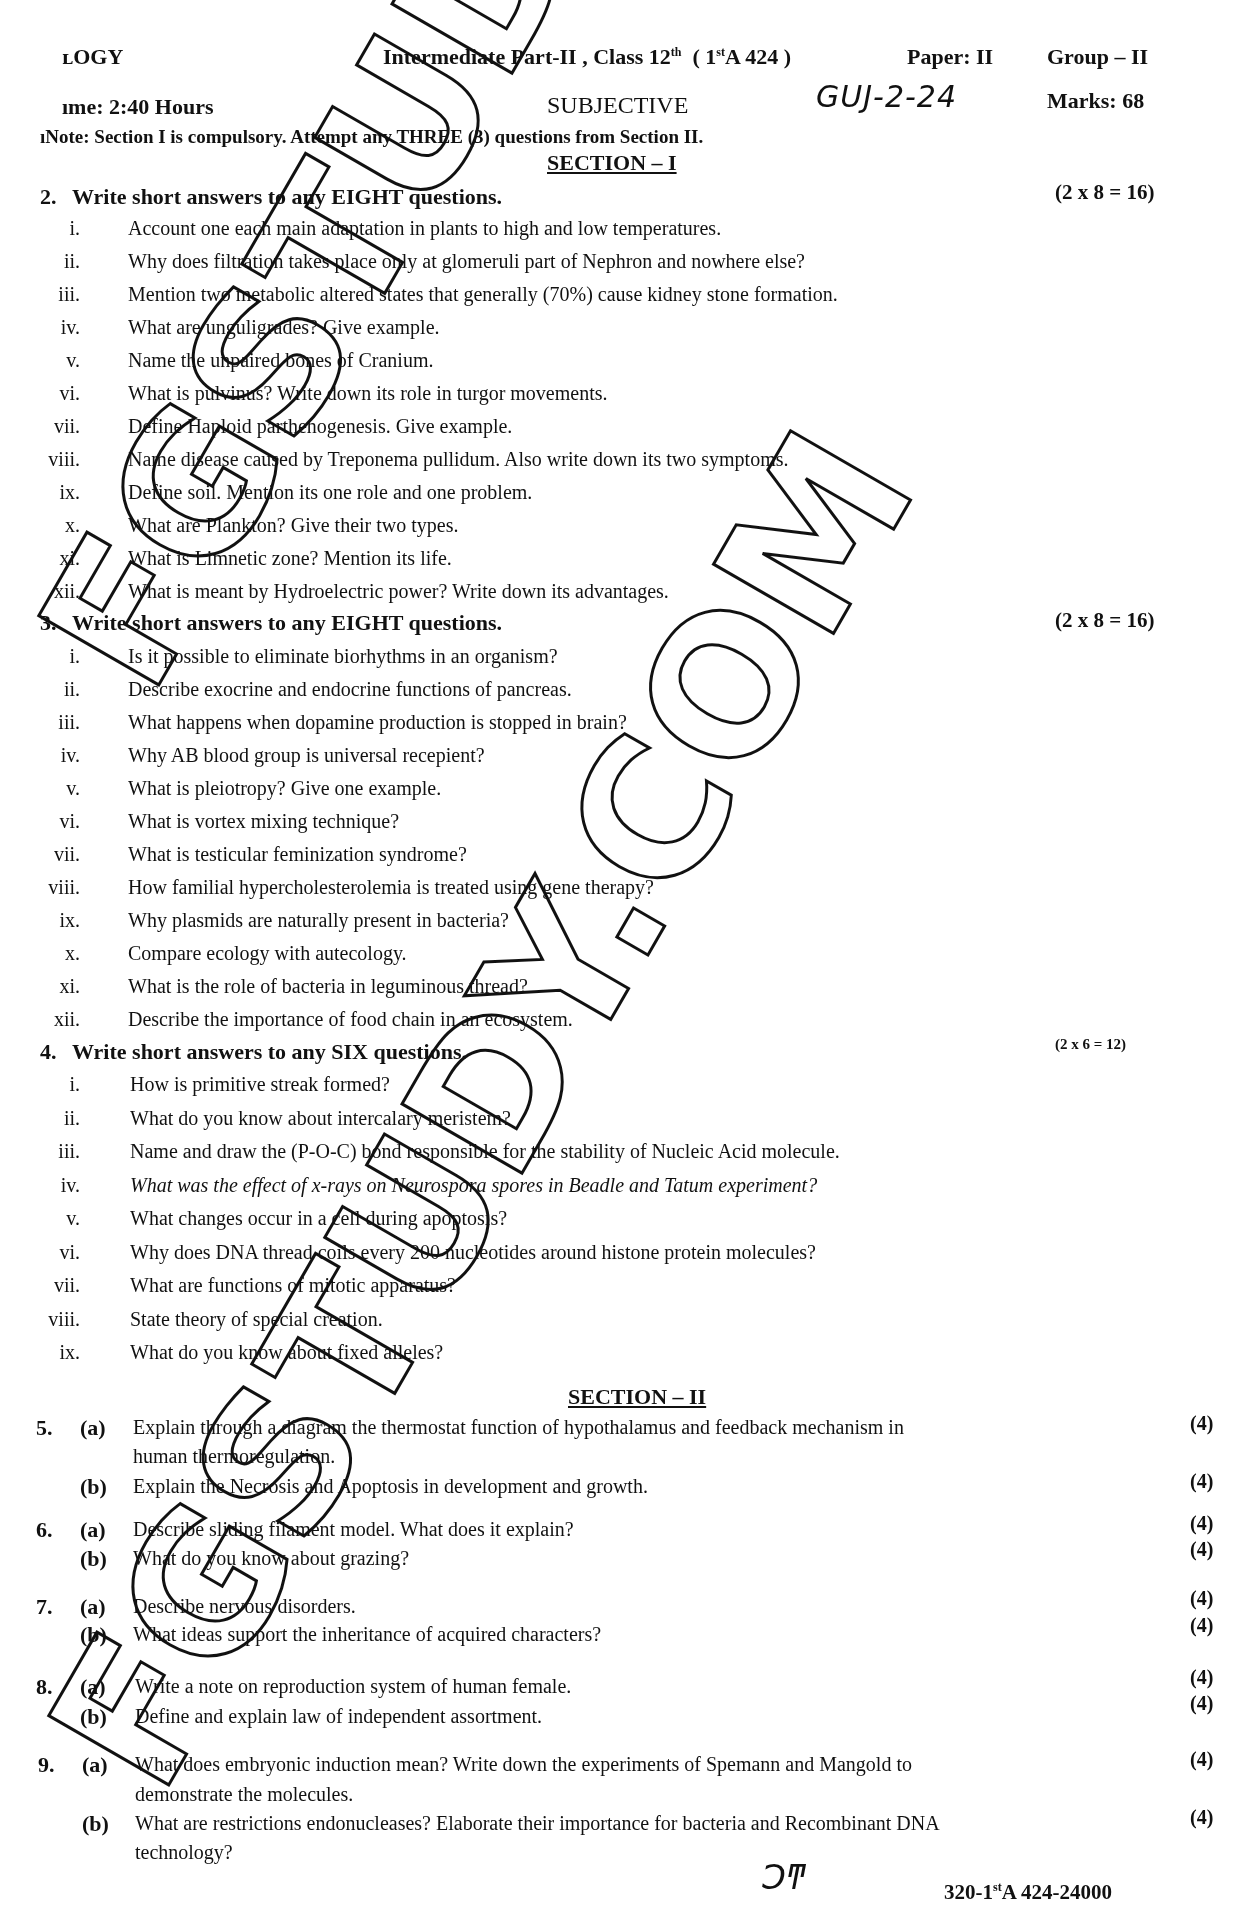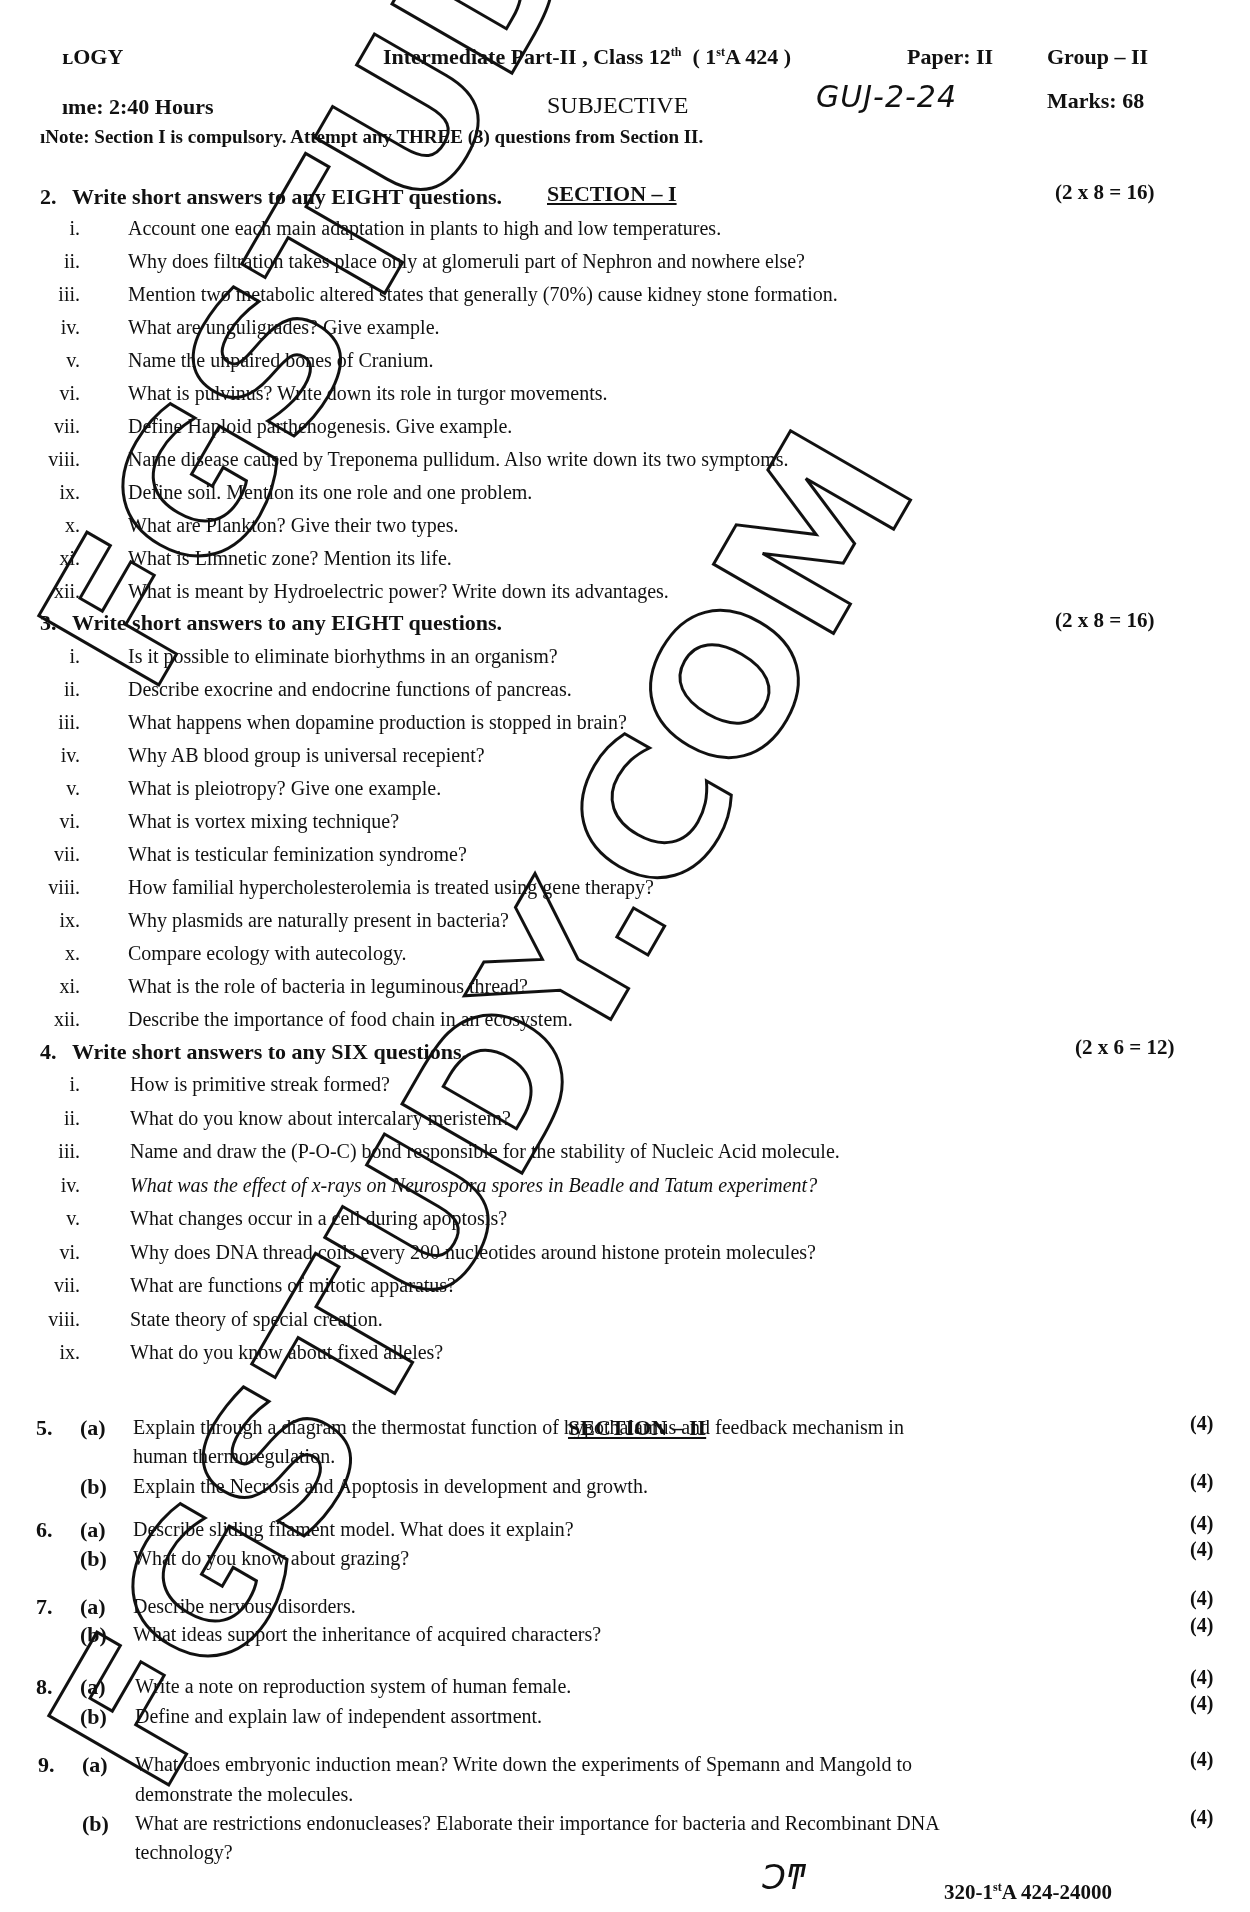--- a/index.html
+++ b/index.html
@@ -7,21 +7,21 @@
     width: 1250px; height: 1912px; position: relative; overflow: hidden;
     font-family: "Liberation Serif", "DejaVu Serif", serif;
     color: #111111;
   }
   .line { position: absolute; white-space: nowrap; line-height: 1; }
   .b { font-weight: bold; }
   .hdr { font-size: 22px; font-weight: bold; }
   .q { font-size: 20px; }
   .num { position: absolute; font-size: 20px; text-align: right; width: 60px; line-height: 1; }
   .marks { position: absolute; font-size: 20px; font-weight: bold; line-height: 1; }
-  .u { text-decoration: underline; margin-top: 31px; }
+  .u { text-decoration: underline; }
   sup { font-size: 12px; line-height: 0; }
   .hand { font-family: "DejaVu Sans", sans-serif; font-style: italic; font-size: 30px; letter-spacing: 1px; }
   .watermark { position: absolute; pointer-events: none; }
   .watermark text {
     font-family: "DejaVu Sans", sans-serif; font-weight: bold;
     fill: none; stroke: #111111; stroke-width: 3;
   }
 </style>
 </head>
 <body>
@@ -100,21 +100,21 @@
   <div class="line q" style="left:128px; top:943px;">Compare ecology with autecology.</div>
   <div class="num" style="left:20px; top:976px;">xi.</div>
   <div class="line q" style="left:128px; top:976px;">What is the role of bacteria in leguminous thread?</div>
   <div class="num" style="left:20px; top:1009px;">xii.</div>
   <div class="line q" style="left:128px; top:1009px;">Describe the importance of food chain in an ecosystem.</div>
 </div>
 
 <div>
   <div class="line hdr" style="left:40px; top:1041px;">4.</div>
   <div class="line hdr" style="left:72px; top:1041px;">Write short answers to any SIX questions.</div>
-  <div class="marks" style="left:1055px; top:1037px; font-size:21px;margin-left:20px;">(2 x 6 = 12)</div>
+  <div class="marks" style="left:1055px; top:1037px; font-size:15px;">(2 x 6 = 12)</div>
 
   <div class="num" style="left:20px; top:1074px;">i.</div>
   <div class="line q" style="left:130px; top:1074px;">How is primitive streak formed?</div>
   <div class="num" style="left:20px; top:1108px;">ii.</div>
   <div class="line q" style="left:130px; top:1108px;">What do you know about intercalary meristem?</div>
   <div class="num" style="left:20px; top:1141px;">iii.</div>
   <div class="line q" style="left:130px; top:1141px;">Name and draw the (P-O-C) bond responsible for the stability of Nucleic Acid molecule.</div>
   <div class="num" style="left:20px; top:1175px;">iv.</div>
   <div class="line q" style="left:130px; top:1175px;font-style:italic;">What was the effect of x-rays on Neurospora spores in Beadle and Tatum experiment?</div>
   <div class="num" style="left:20px; top:1208px;">v.</div>

